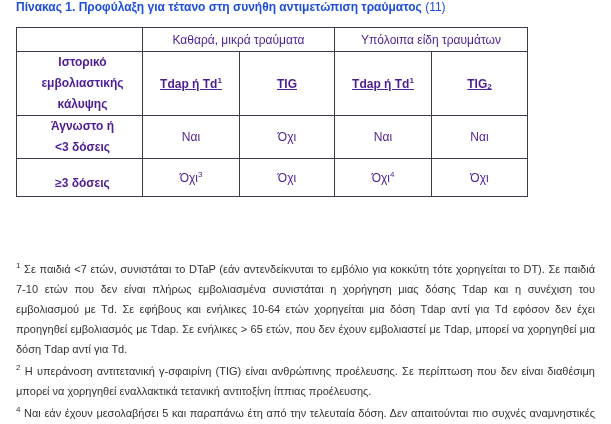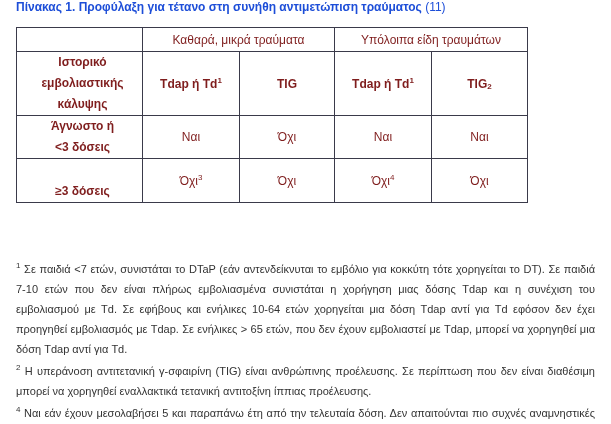--- a/index.html
+++ b/index.html
@@ -7,29 +7,29 @@
     width: 611px; height: 424px; overflow: hidden; position: relative;
     font-family: "Liberation Sans", sans-serif; color: #333333;
   }
   .title {
     position: absolute; left: 16px; top: 0;
     font-size: 12px; font-weight: bold; color: #1d4ed8; white-space: nowrap;
   }
   .title .ref { font-weight: normal; }
   table.grid {
     position: absolute; left: 16px; top: 27px;
-    border-collapse: collapse; font-size: 12px; color: #7f1d1d;
+    border-collapse: collapse; font-size: 12px; color: #4c1d95;
   }
   table.grid td {
     border: 1px solid #3a3a4a; padding: 0; text-align: center; vertical-align: middle;
   }
   td.c0 { width: 119px; text-align: center; padding-left: 6px !important; line-height: 21px; }
   td.rowlabel { font-weight: bold; }
   td.group { height: 23px; }
-  td.sub { font-weight: bold; }
+  td.sub { font-weight: bold; text-decoration: underline; }
   sup { font-size: 8px; vertical-align: 5px; line-height: 0; }
   sub.small { font-size: 8px; vertical-align: -1px; }
   .notes { position: absolute; left: 16px; top: 211px; width: 579px; font-size: 11px; line-height: 20px; color: #333; margin-top: 48px; }
   .note { text-align: justify; margin-bottom: 2px; }
   .note sup { font-size: 8px; vertical-align: 5px; }
 </style>
 </head>
 <body>
 
 <div class="title">
@@ -59,21 +59,21 @@
     <td class="c0 rowlabel">
       <div>Άγνωστο ή</div>
       <div>&lt;3 δόσεις</div>
     </td>
     <td><span>Ναι</span></td>
     <td><span>Όχι</span></td>
     <td><span>Ναι</span></td>
     <td><span>Ναι</span></td>
   </tr>
   <tr style="height:38px">
-    <td class="c0 rowlabel" style="vertical-align:top;padding-top:22px">
+    <td class="c0 rowlabel" style="vertical-align:top;padding-top:14px">
       <div>≥3 δόσεις</div>
     </td>
     <td><span>Όχι</span><sup>3</sup></td>
     <td><span>Όχι</span></td>
     <td><span>Όχι</span><sup>4</sup></td>
     <td><span>Όχι</span></td>
   </tr>
 </tbody>
   </table>
 

